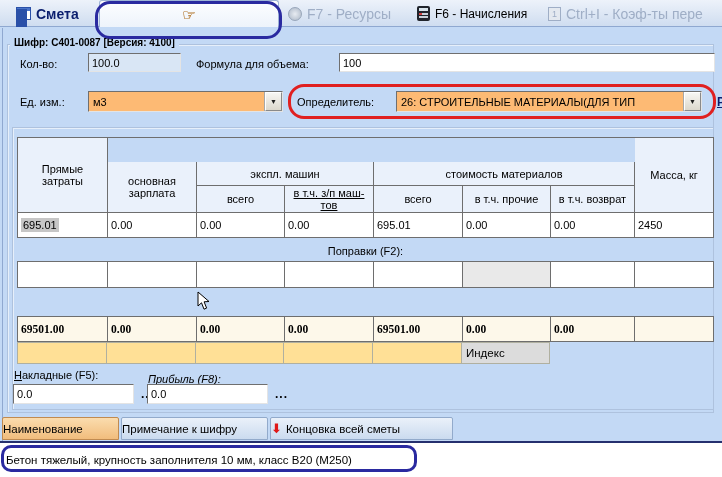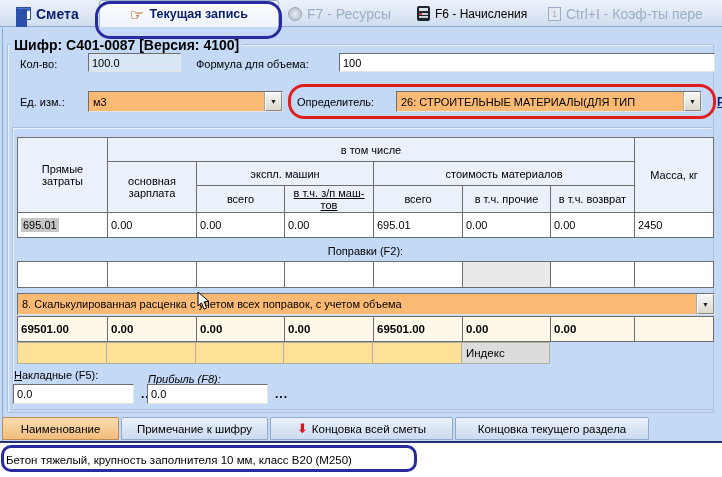--- a/index.html
+++ b/index.html
@@ -41,21 +41,21 @@
   .icon-doc { width:13px; height:14px; background:#E4E9F0; border:1px solid #9FAEC6; position:relative; }
   .icon-doc:before { content:"1"; position:absolute; left:3px; top:1px; font-size:9px; color:#9FAEC6; }
   
   .ann { position:absolute; pointer-events:none; z-index:60; background:transparent; }
   .ann-blue { border:3px solid #2A2AA0; border-radius:15px; }
   .ann-red  { border:3px solid #E02020; border-radius:16px; }
   
   .groupbox { position:absolute; left:7px; top:44px; width:707px; height:369px;
               border:1px solid #AEC2DE; box-shadow:inset 1px 1px 0 #E6EFFA; }
   .group-legend { position:absolute; left:10px; top:37px; background:#C3D9F5; padding:0 4px;
-                  font-weight:bold; font-size:14px; z-index:5; }
+                  font-weight:bold; font-size:10px; z-index:5; }
   .inner-panel { position:absolute; left:12px; top:127px; width:702px; height:283px;
                  border:1px solid #AEC2DE; box-shadow:inset 1px 1px 0 #E6EFFA; }
   
   .lbl { position:absolute; white-space:nowrap; }
   .field { position:absolute; background:#fff; border:1px solid; border-color:#6F6F6F #E4E4E4 #E4E4E4 #6F6F6F;
            font-family:inherit; font-size:11px; padding:2px 3px; color:#000; }
   .field.ro { background:#D9E6F5; }
   .combo { position:absolute; background:#fdba74; border:1px solid; border-color:#6F6F6F #E4E4E4 #E4E4E4 #6F6F6F;
            display:flex; align-items:center; overflow:hidden; }
   .combo .cval { flex:1; padding:0 4px; white-space:nowrap; overflow:hidden; }
@@ -66,31 +66,31 @@
   .hotkey::first-letter { text-decoration:underline; }
   
   .cgrid { display:grid; grid-template-columns:90px 89px 88px 89px 89px 88px 84px 79px;
            position:absolute; border-top:1px solid #6E6E6E; border-left:1px solid #6E6E6E; }
   .cgrid .c { border-right:1px solid #6E6E6E; border-bottom:1px solid #6E6E6E;
               display:flex; align-items:center; justify-content:center; text-align:center;
               line-height:12px; padding:1px 2px; }
   .cgrid .hd { background:#EAF1FB; }
   .cgrid .num { justify-content:flex-start; text-align:left; background:#fff; padding-left:3px; }
   .sel { background:#C6C6C6; padding:1px 2px; }
-  .row-cream .num { background:#FDF8EA; font-weight:bold; font-size:11.5px; }
+  .row-cream .num { background:#FDF8EA; font-weight:bold; font-size:11.5px;font-family:Liberation Serif, serif; }
   .row-empty .c { background:#fff; height:26px; }
   .row-empty .gray { background:#E9E9E9; }
   .idx-row { position:absolute; display:flex; }
   .idx-row .yc { height:22px; background:#FFE096; border:1px solid #B0B0A0; border-left:none; }
   .idx-row .yc:first-child { border-left:1px solid #B0B0A0; }
   .idx-row .gc { height:22px; background:#DCDCDC; border:1px solid #B0B0A0; border-left:none;
                  display:flex; align-items:center; padding-left:4px; font-size:11.5px; }
   .center-lbl { position:absolute; text-align:center; }
   
-  .btab { position:absolute; top:417px; height:23px; display:flex; align-items:center; justify-content:center; gap:4px;
+  .btab { position:absolute; top:417px; height:23px; display:flex; align-items:center; justify-content:flex-start; gap:4px;
           background:linear-gradient(#EAF1FA,#CBDBEF); border:1px solid #92AACB; border-radius:2px 2px 0 0;
           font-size:11.5px; white-space:nowrap; cursor:default; }
   .btab.active { background:linear-gradient(#FBDCAE,#F1BD7D); border-color:#C08A50; }
   .arrow-down { color:#E01818; font-weight:bold; font-size:13px; line-height:10px; }
   
   .desc-area { position:absolute; left:0; top:441px; width:722px; height:36px; background:#fff;
                border-top:2px solid #25306E; }
   .desc-text { position:absolute; left:6px; top:11px; font-size:11.5px; white-space:nowrap; }
   .edge-line { position:absolute; background:#8FA8D0; }
   .cursor-svg { position:absolute; z-index:50; pointer-events:none; }
@@ -101,21 +101,20 @@
 
 <div class="screen">
 
   <div class="tabbar">
     <div class="ttab" style="left:16px;">
       <span class="icon-table"></span>
       <span>Смета</span>
     </div>
     <div class="ttab-active">
       <span class="icon-hand">☞</span>
-      <span>Текущая запись</span>
     </div>
     <div class="ttab disabled" style="left:288px;">
       <span class="icon-circle"></span>
       <span>F7 - Ресурсы</span>
     </div>
     <div class="ttab plain" style="left:417px;">
       <span class="icon-calc"></span>
       <span>F6 - Начисления</span>
     </div>
     <div class="ttab disabled" style="left:548px;">
@@ -141,21 +140,20 @@
   </div>
   <div class="lbl" style="left:297px; top:96px;">Определитель:</div>
   <div class="combo" style="left:396px; top:91px; width:306px; height:21px;gap:19px;">
     <span class="cval">26: СТРОИТЕЛЬНЫЕ МАТЕРИАЛЫ(ДЛЯ ТИП</span>
     <span class="combo-btn">▼</span>
   </div>
   <div class="clip-right" style="left:717px; top:95px;">Р</div>
 
   <div class="cgrid" style="left:17px; top:137px; grid-template-rows:24px 24px 27px 25px;">
     <div class="c hd" style="grid-area:1/1/4/2;">Прямые затраты</div>
-    <div class="c hd" style="grid-area:1/2/2/8;">в том числе</div>
     <div class="c hd" style="grid-area:1/8/4/9;">Масса, кг</div>
     <div class="c hd" style="grid-area:2/2/4/3;">основная зарплата</div>
     <div class="c hd" style="grid-area:2/3/3/5;">экспл. машин</div>
     <div class="c hd" style="grid-area:2/5/3/8;">стоимость материалов</div>
     <div class="c hd" style="grid-area:3/3/4/4;">всего</div>
     <div class="c hd" style="grid-area:3/4/4/5;text-decoration:underline;">в т.ч. з/п маш-тов</div>
     <div class="c hd" style="grid-area:3/5/4/6;">всего</div>
     <div class="c hd" style="grid-area:3/6/4/7;">в т.ч. прочие</div>
     <div class="c hd" style="grid-area:3/7/4/8;">в т.ч. возврат</div>
     <div class="c num" style="grid-area:4/1/5/2;">
@@ -175,24 +173,20 @@
     <div class="c"></div>
     <div class="c"></div>
     <div class="c"></div>
     <div class="c"></div>
     <div class="c"></div>
     <div class="c gray"></div>
     <div class="c"></div>
     <div class="c"></div>
   </div>
 
-  <div class="combo" style="left:17px; top:293px; width:698px; height:22px;">
-    <span class="cval">8. Скалькулированная расценка с учетом всех поправок, с учетом объема</span>
-    <span class="combo-btn">▼</span>
-  </div>
 
   <div class="cgrid row-cream" style="left:17px; top:316px; grid-template-rows:25px;">
     <div class="c num">69501.00</div>
     <div class="c num">0.00</div>
     <div class="c num">0.00</div>
     <div class="c num">0.00</div>
     <div class="c num">69501.00</div>
     <div class="c num">0.00</div>
     <div class="c num">0.00</div>
     <div class="c num"></div>
@@ -217,23 +211,20 @@
   <div class="btab active" style="left:2px; width:117px;">
     <span>Наименование</span>
   </div>
   <div class="btab" style="left:121px; width:147px;">
     <span>Примечание к шифру</span>
   </div>
   <div class="btab" style="left:270px; width:183px;">
     <span class="arrow-down">⬇</span>
     <span>Концовка всей сметы</span>
   </div>
-  <div class="btab" style="left:455px; width:194px;">
-    <span>Концовка текущего раздела</span>
-  </div>
 
   <div class="desc-area">
     <div class="desc-text">Бетон тяжелый, крупность заполнителя 10 мм, класс В20 (М250)</div>
   </div>
 
   <div class="ann ann-blue" style="left:95px; top:1px; width:187px; height:38px;"></div>
   <div class="ann ann-red" style="left:288px; top:84px; width:428px; height:35px;"></div>
   <div class="ann ann-blue" style="left:1px; top:445px; width:416px; height:27px; border-radius:10px;"></div>
 
   <svg class="cursor-svg" style="left:197px; top:291px;" width="14" height="20" viewBox="0 0 14 20">

